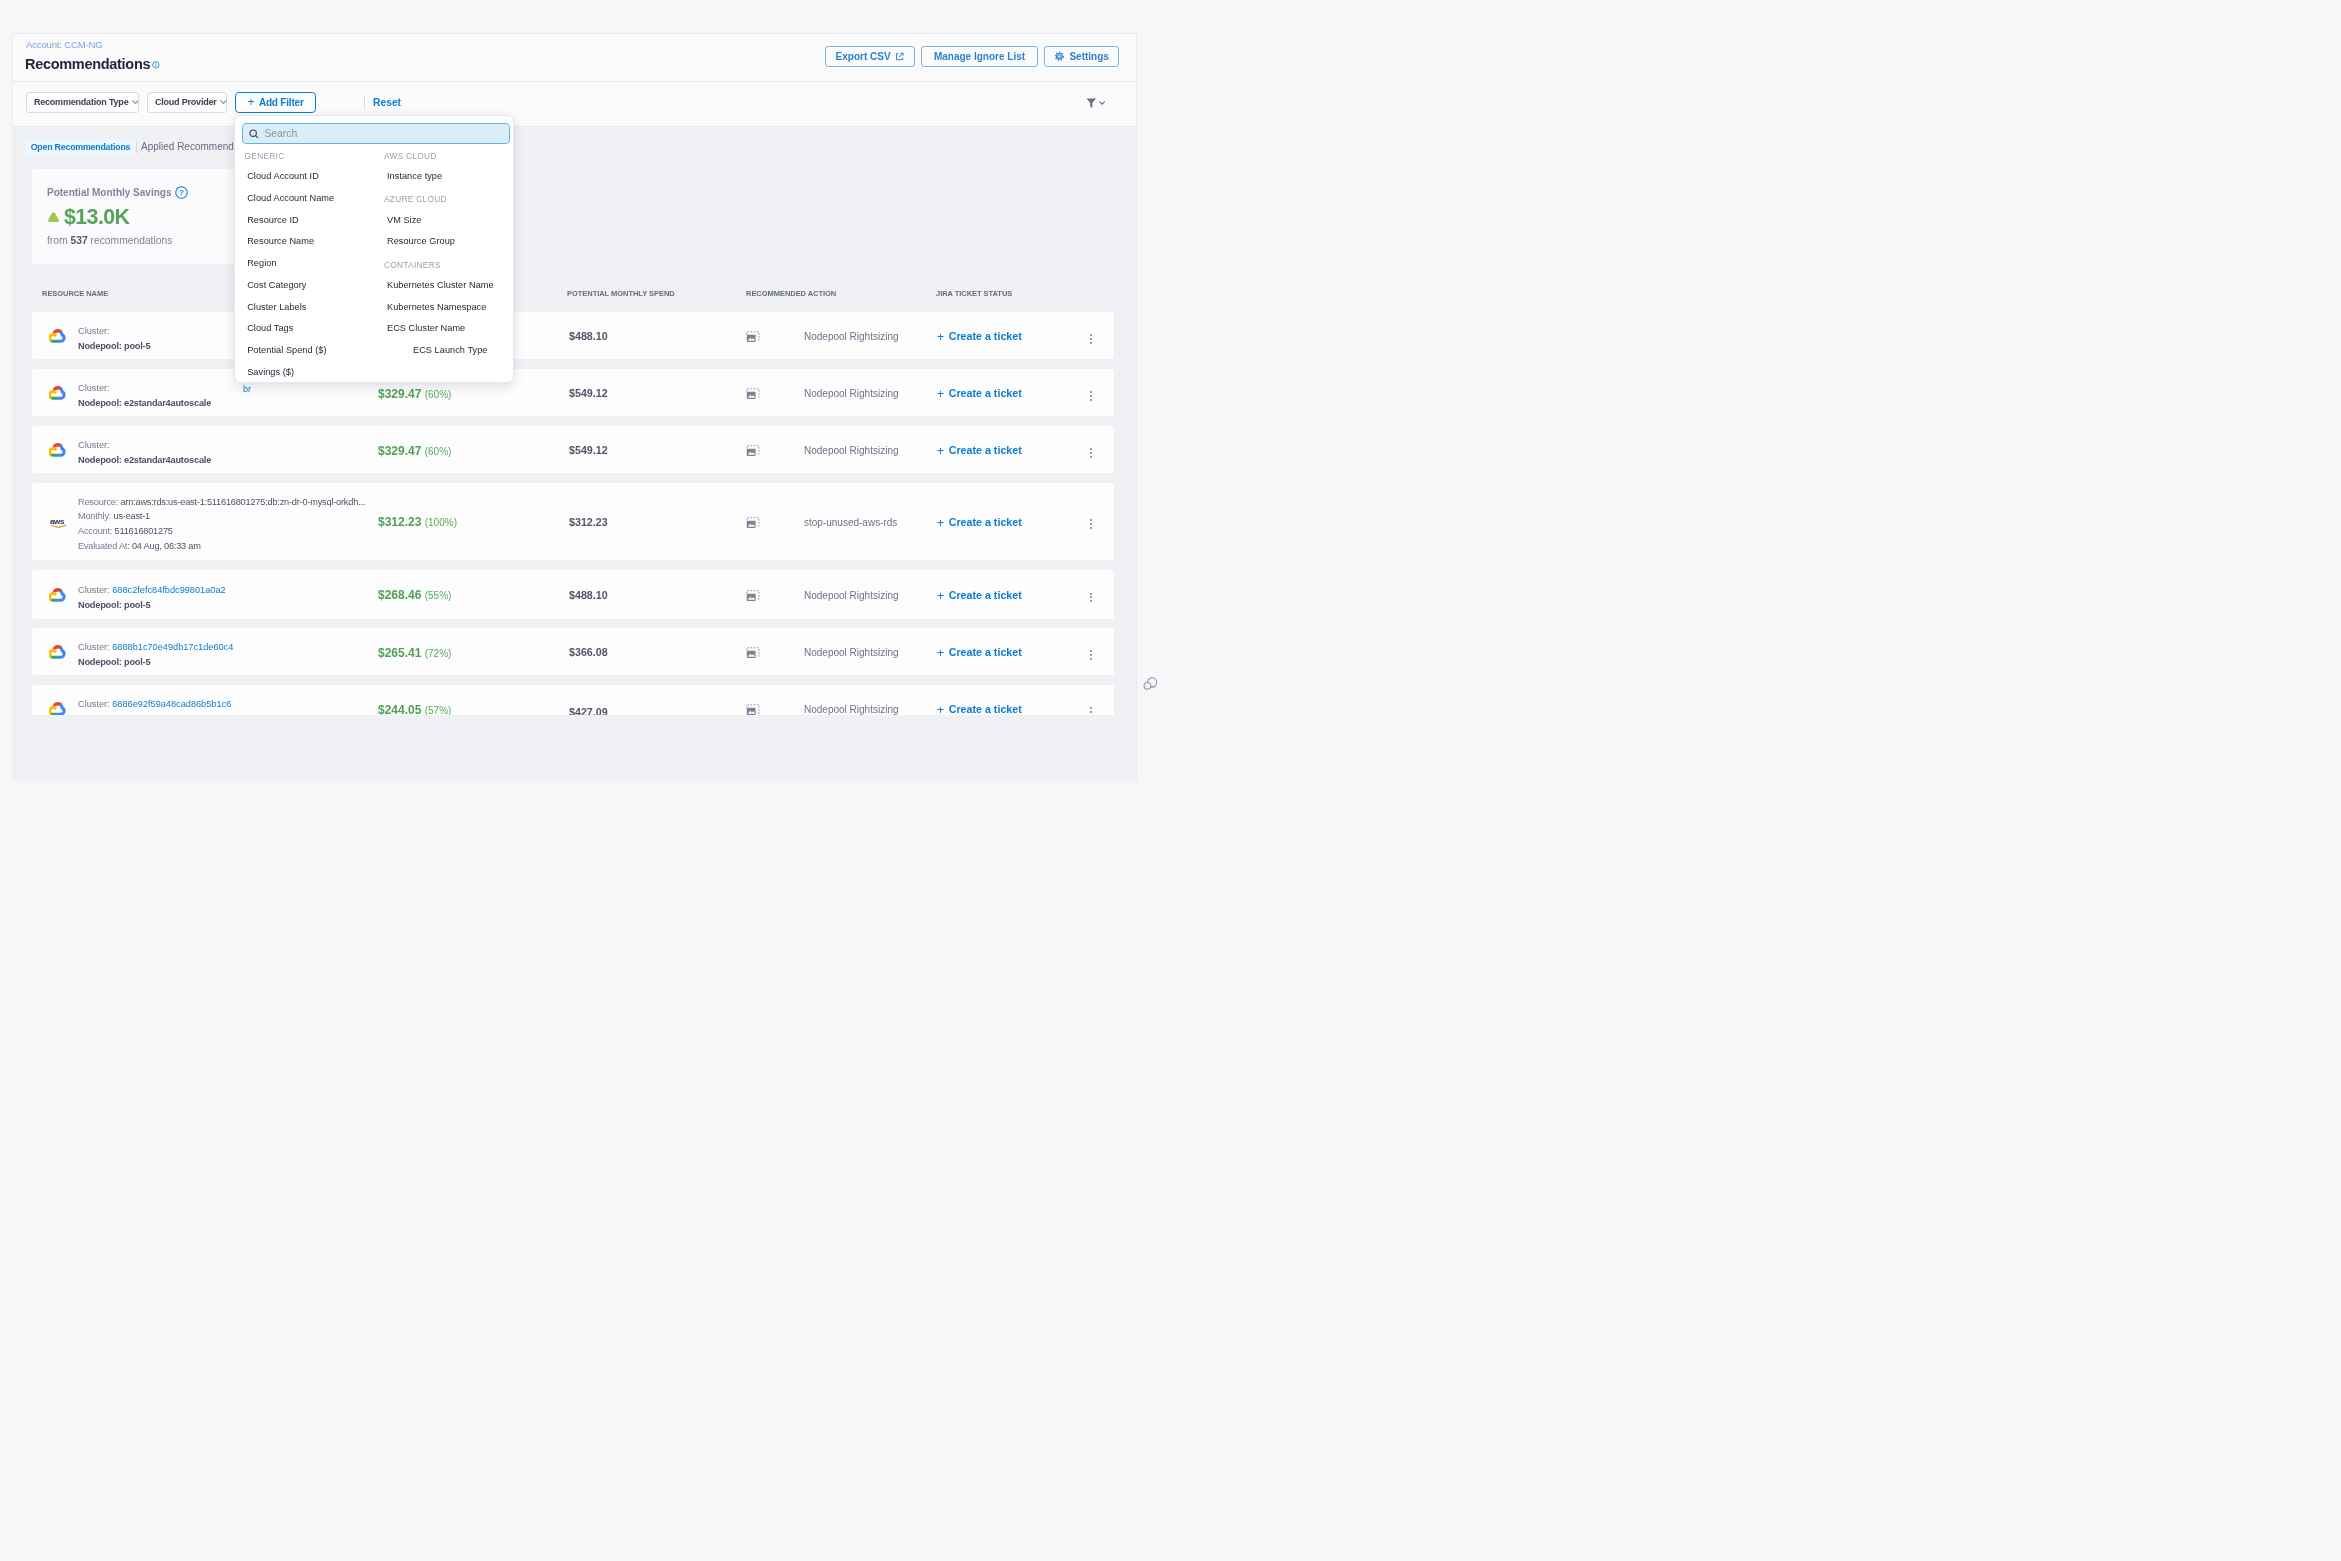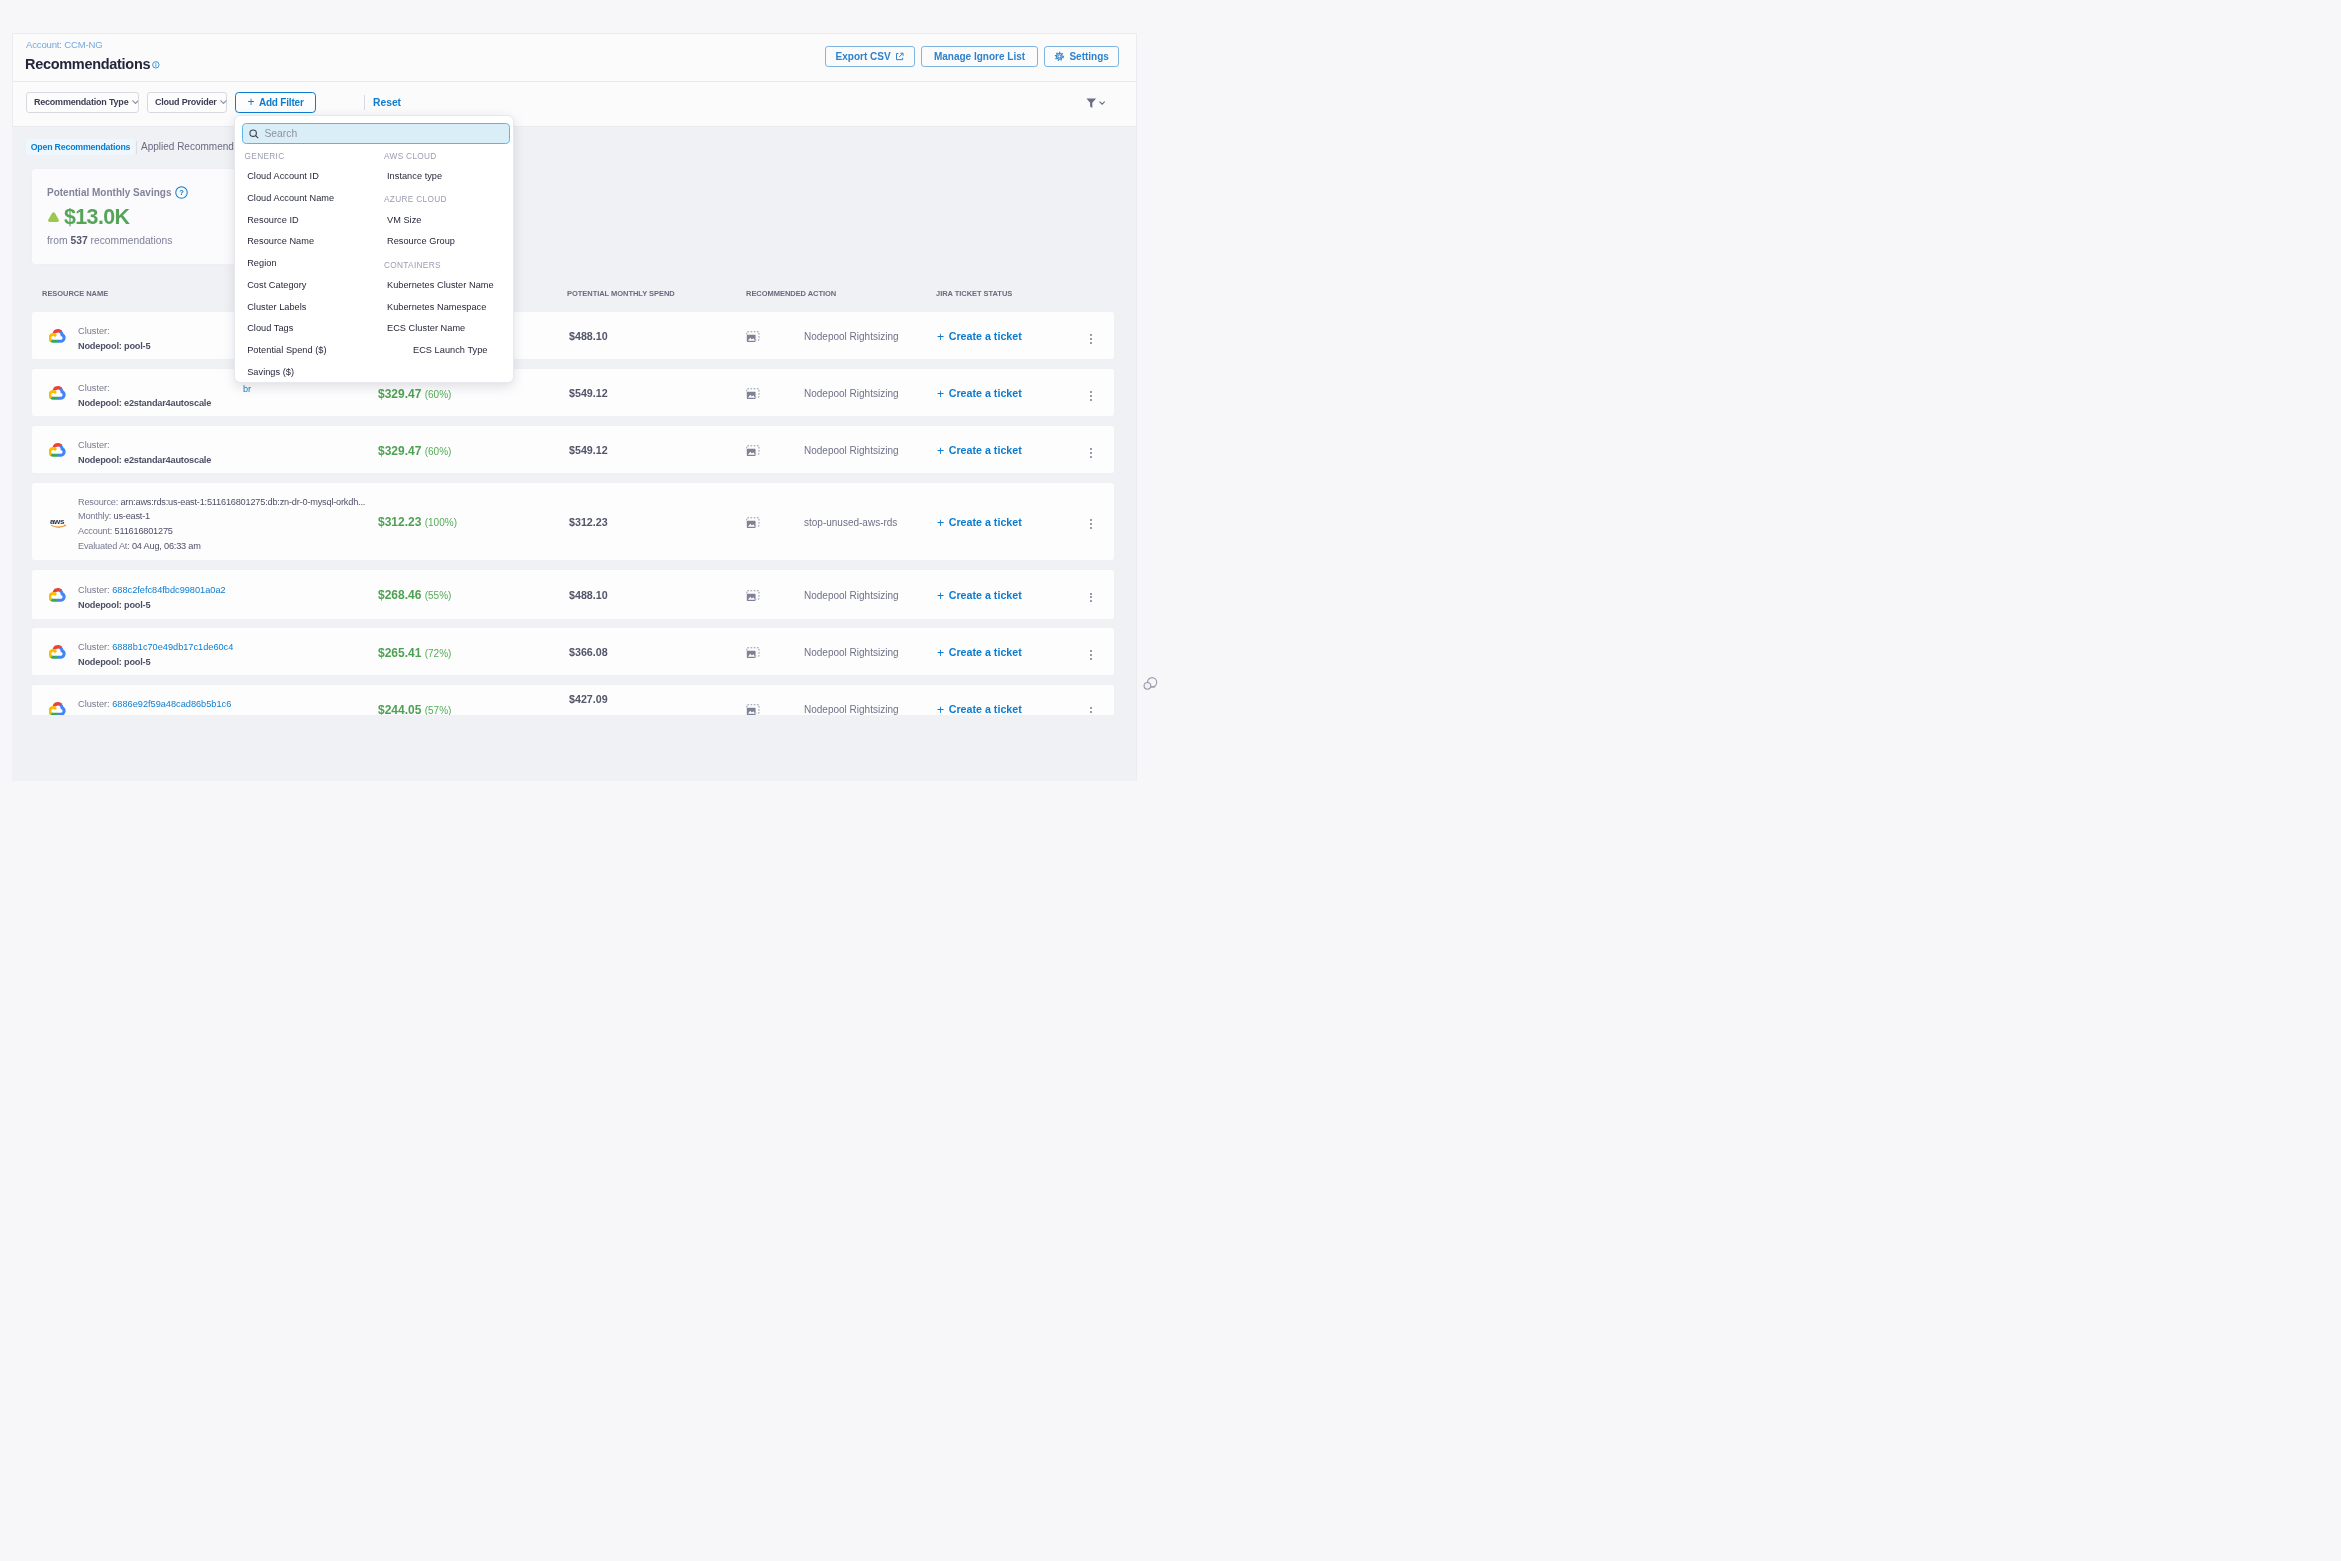--- a/index.html
+++ b/index.html
@@ -281,21 +281,21 @@
 
 <div class="row" style="top:684px; height:31px; border-bottom:none; border-radius:3.1px 3.1px 0 0; overflow:hidden;">
   <svg class="abs" style="left:17px; top:17px;" width="17.6" height="14.5" viewBox="0 0 24 19.5">
       <path fill="#EA4335" d="M15.07 5.18h.72l2.06-2.06.1-.87C14.1-1.14 8.36-.75 5.98 3.02c-.66 1.05-1.07 2.23-1.18 3.46.23-.1.48-.11.72-.05l4.12-.68s.21-.35.32-.33a4.86 4.86 0 0 1 5.11-.24z"></path>
       <path fill="#4285F4" d="M19.75 6.48a9.28 9.28 0 0 0-2.8-4.51l-2.89 2.89a5.14 5.14 0 0 1 1.88 4.07v.51c1.42 0 2.57 1.15 2.57 2.57s-1.15 2.57-2.57 2.57h-5.14l-.51.52v3.08l.51.51h5.14a6.69 6.69 0 0 0 3.81-12.21z"></path>
       <path fill="#34A853" d="M5.66 18.69h5.14v-4.11H5.66c-.37 0-.73-.08-1.06-.23l-.72.22-2.06 2.06-.18.72a6.64 6.64 0 0 0 4.02 1.34z"></path>
       <path fill="#FBBC05" d="M5.66 5.3A6.69 6.69 0 0 0 1.64 17.35l2.98-2.98a2.57 2.57 0 1 1 3.4-3.4l2.98-2.98A6.66 6.66 0 0 0 5.66 5.3z"></path>
     </svg>
   <div class="c1" style="top:13px;"><span class="gray">Cluster: </span><a class="blue">6886e92f59a48cad86b5b1c6</a></div>
   <div class="sv" style="top:17.6px;">$244.05 <span class="pct">(57%)</span></div>
-  <div class="spend" style="top:8px;">$427.09</div>
+  <div class="spend" style="top:21px;">$427.09</div>
   <svg class="abs npic" style="left:714px; top:19px;" width="13.8" height="12.2" viewBox="0 0 18 16">
       <path d="M1 4.5V1h16v11h-3.5" stroke="#8a8c9e" stroke-width="1.2" stroke-dasharray="2.2,2" fill="none"></path>
       <rect x="1" y="5" width="11.5" height="9.5" rx="1" fill="#7f8194"></rect>
       <path d="M2.5 12.8l3-3.8 2.2 2.2 1.8-1.8 2 2.6v.8h-9z" fill="#fff"></path>
     </svg>
   <div class="action" style="top:19px;">Nodepool Rightsizing</div>
   <div class="ticket" style="top:18.4px;"><span class="plus">+</span>Create a ticket</div>
   <div class="dots" style="top:22px;">
       <i></i>
       <i></i>

